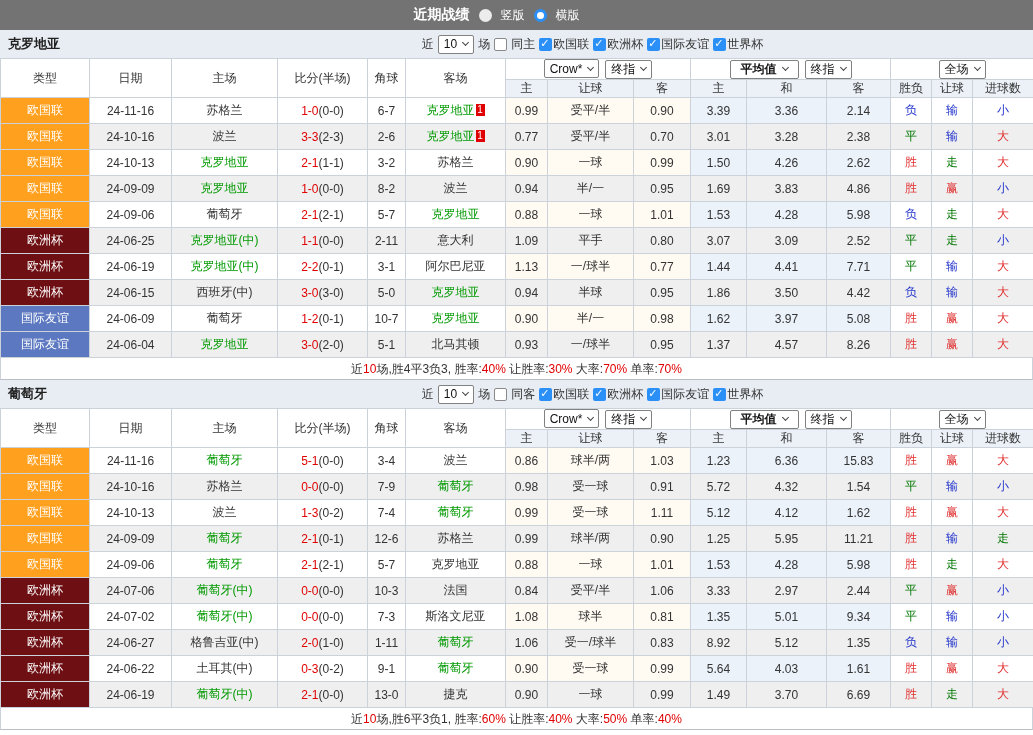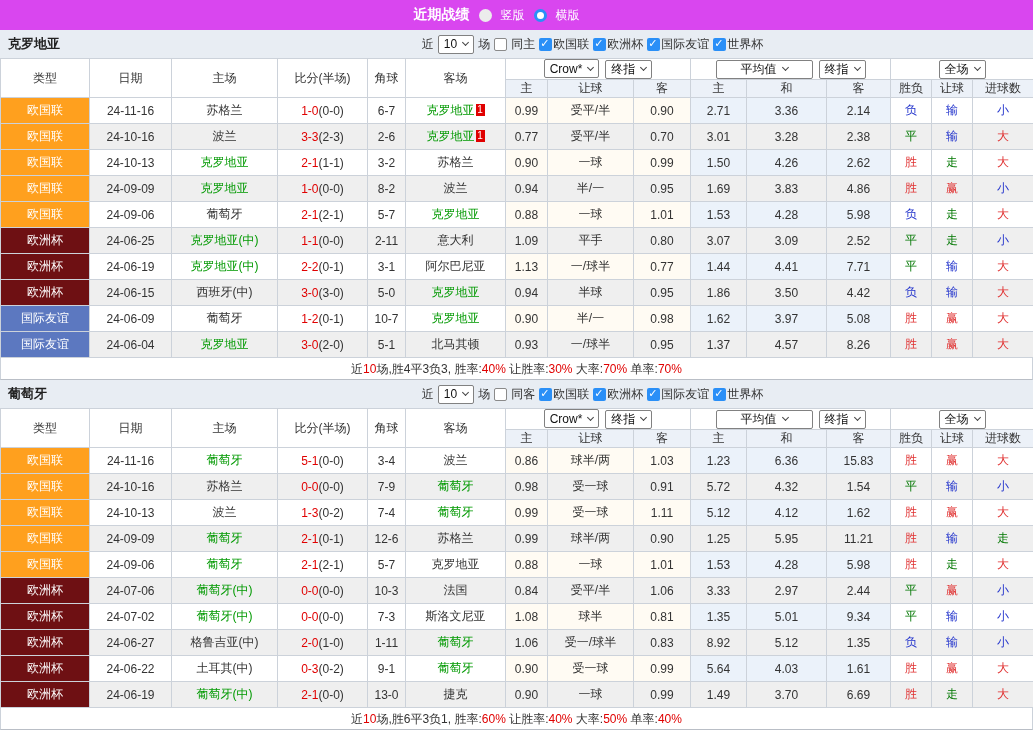--- a/index.html
+++ b/index.html
@@ -3,21 +3,21 @@
 <meta charset="utf-8">
 <style>
   * { margin:0; padding:0; box-sizing:border-box; }
   body {
     width:1033px; background:#fff;
     font-family:"Liberation Sans","DejaVu Sans",sans-serif;
     color:#333; font-size:12px;
   }
   
   .topbar{
-    height:30px; background:#d946ef; display:flex; align-items:center; justify-content:center;
+    height:30px; background:#737373; display:flex; align-items:center; justify-content:center;
   }
   .topbar-inner{ display:flex; align-items:center; gap:9px; transform:translateX(-20px); }
   .topbar-title{ color:#fff; font-weight:bold; font-size:14px; }
   .radio{ display:inline-block; width:13px; height:13px; border-radius:50%; vertical-align:-2px; }
   .radio.plain{ background:#ececec; }
   .radio.ring{ background:#fff; border:3px solid #2a8ff7; }
   .topbar-label{ color:#fff; font-size:12px; }
 
   
   .filter-row{
@@ -49,21 +49,21 @@
   }
 
   
   table{ width:1033px; table-layout:fixed; border-collapse:collapse; }
   th,td{ border:1px solid #ccd2da; text-align:center; font-weight:normal; font-size:12px; overflow:hidden; white-space:nowrap; }
   thead tr.h1 th{ height:21px; background:#fff; }
   thead th.span2{ background:#f3efe9; color:#333; }
   thead tr.h2 th{ height:16px; background:#ecf1f8; color:#333; }
   thead .selgrp{ background:#fff; }
   .selgrp .sel{ margin:0 3px; }
-  .sel.wide{ padding:0 24px; }
+  .sel.wide{ padding:0 10px;font-weight:bold; }
 
   tbody td{ height:26px; }
   tbody tr:nth-child(even) td{ background:#efefef; }
   tbody tr:nth-child(odd) td{ background:#fff; }
   tbody tr:nth-child(odd) td.g1{ background:#fffbf3; }
   tbody tr:nth-child(odd) td.g2{ background:#ebf2fa; }
   td.type{ padding:0; }
   .type-badge{ display:block; height:25px; line-height:25px; color:#fff; font-size:12px; }
   .focus{ color:#009900; }
   .ft{ color:#e00000; }
@@ -196,21 +196,21 @@
           <span class="type-badge" style="background: rgb(255, 160, 30);">欧国联</span>
         </td>
         <td>24-11-16</td>
         <td><span>苏格兰</span></td>
         <td><span class="ft">1-0</span><span class="ht">(0-0)</span></td>
         <td>6-7</td>
         <td><span class="focus">克罗地亚</span><span class="card-badge">1</span></td>
         <td class="g1">0.99</td>
         <td class="g1">受平/半</td>
         <td class="g1">0.90</td>
-        <td class="g2">2.71</td>
+        <td class="g2">3.39</td>
         <td class="g2">3.36</td>
         <td class="g2">2.14</td>
         <td class="res c-blue">负</td>
         <td class="res c-blue">输</td>
         <td class="res c-blue">小</td>
       </tr>
       <tr>
         <td class="type">
           <span class="type-badge" style="background: rgb(255, 160, 30);">欧国联</span>
         </td>

